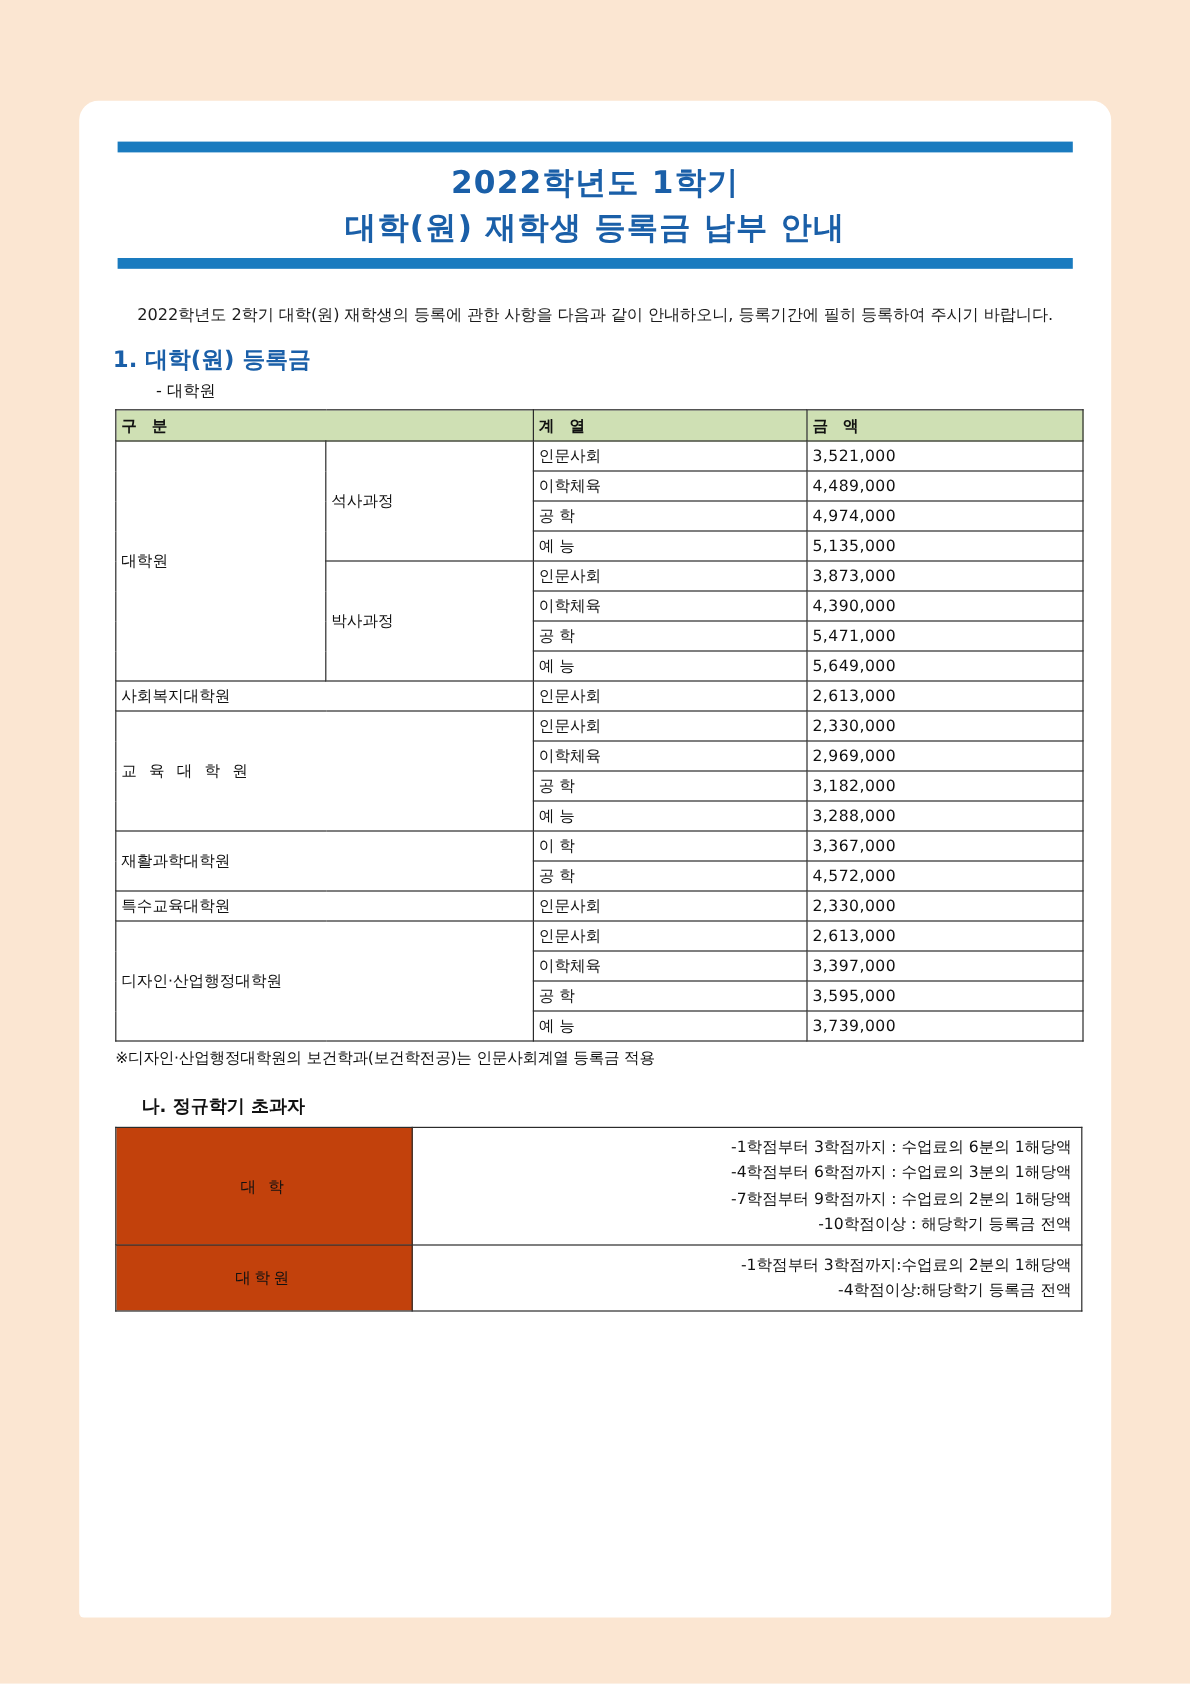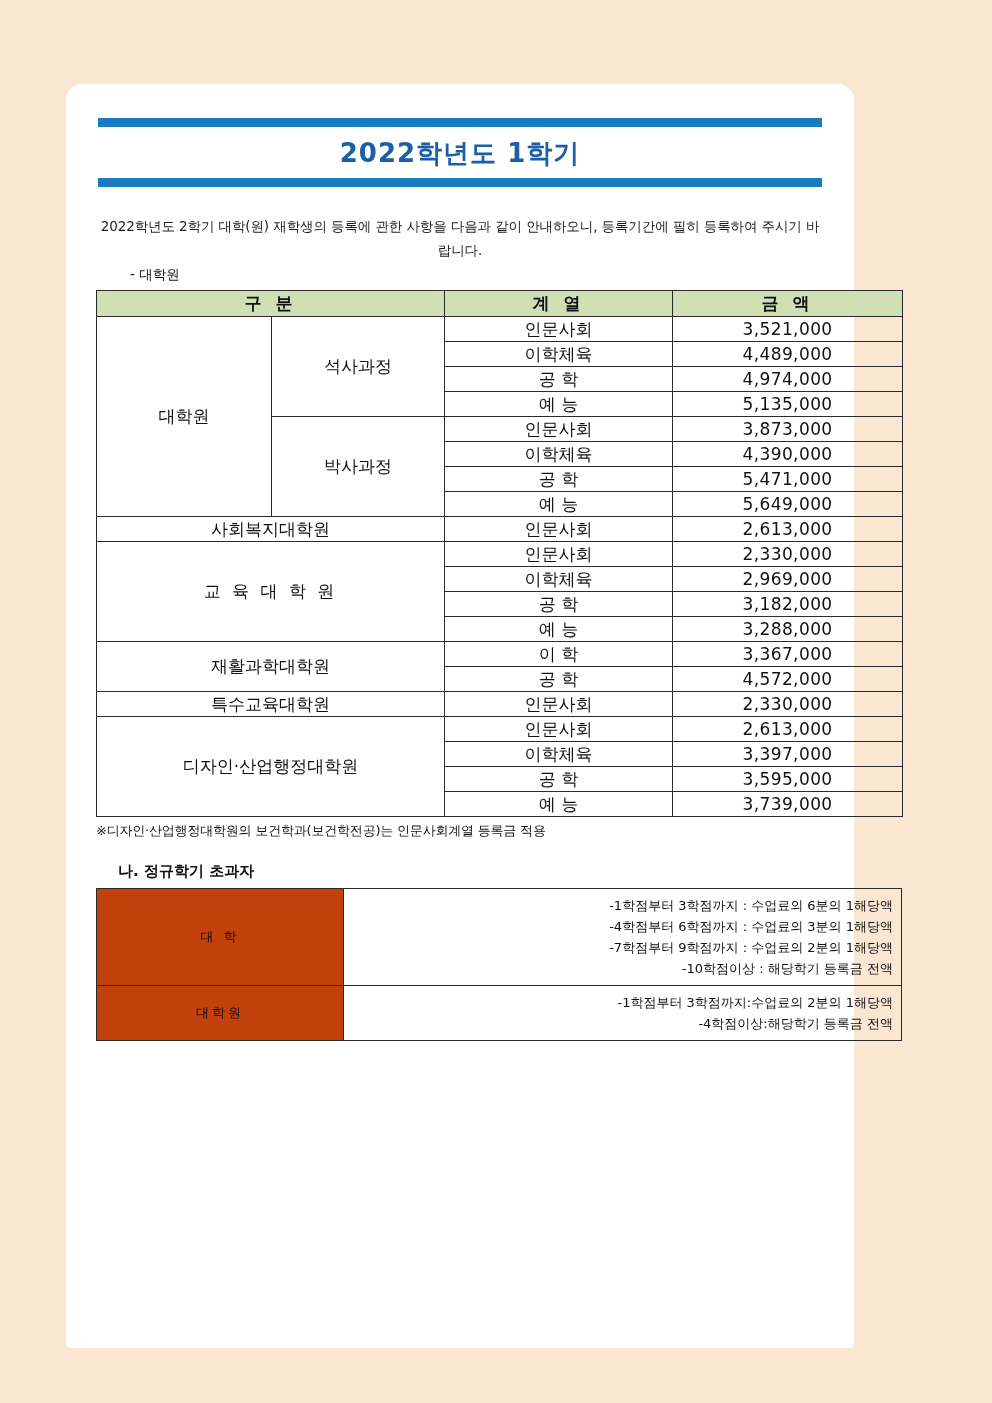--- a/index.html
+++ b/index.html
@@ -10,21 +10,21 @@
   body {
     width: 992px;
     height: 1403px;
     background: #fbe6d2;
     font-family: "DejaVu Sans", "Liberation Sans", sans-serif;
   }
   .page {
     position: absolute;
     left: 66px;
     top: 84px;
-    width: 788px;
+    width: 860px;
     height: 1264px;
     background: #ffffff;
     border-top-left-radius: 16px;
     border-top-right-radius: 16px;
     border-bottom-left-radius: 4px;
     border-bottom-right-radius: 4px;
   }
   .content {
     position: relative;
     padding: 0 28px;
@@ -87,25 +87,25 @@
   }
   table.fee {
     margin-top: 6px;
     border-collapse: collapse;
     width: 806px;
     margin-left: 2px;
     table-layout: fixed;
   }
   table.fee td, table.fee th {
     border: 1px solid #2b2b2b;
-    font-size: 17px;
+    font-size: 13px;
     color: #111;
     height: 25px;
     padding: 0 4px;
-    text-align: center;
+    text-align: left;
     font-weight: normal;
     vertical-align: middle;
   }
   table.fee thead th {
     background: #cfe0b4;
     font-weight: bold;
     letter-spacing: 4px;
     height: 26px;
   }
   td.amount {
@@ -160,26 +160,28 @@
 </head>
 <body>
 
 <div class="page">
   <div class="content">
 
     <div class="title-block">
       <div class="rule-top"></div>
       <div class="title-lines">
         <div class="t">2022학년도 1학기</div>
+        <div class="t">대학(원) 재학생 등록금 납부 안내</div>
       </div>
       <div class="rule-bottom"></div>
     </div>
 
     <div class="intro">2022학년도 2학기 대학(원) 재학생의 등록에 관한 사항을 다음과 같이 안내하오니, 등록기간에 필히 등록하여 주시기 바랍니다.</div>
 
+    <div class="sec-h1">1. 대학(원) 등록금</div>
     <div class="sec-h3">- 대학원</div>
 
     <table class="fee">
       <colgroup>
         <col style="width:175px">
         <col style="width:173px">
         <col style="width:228px">
         <col style="width:230px">
       </colgroup>
       <thead>

